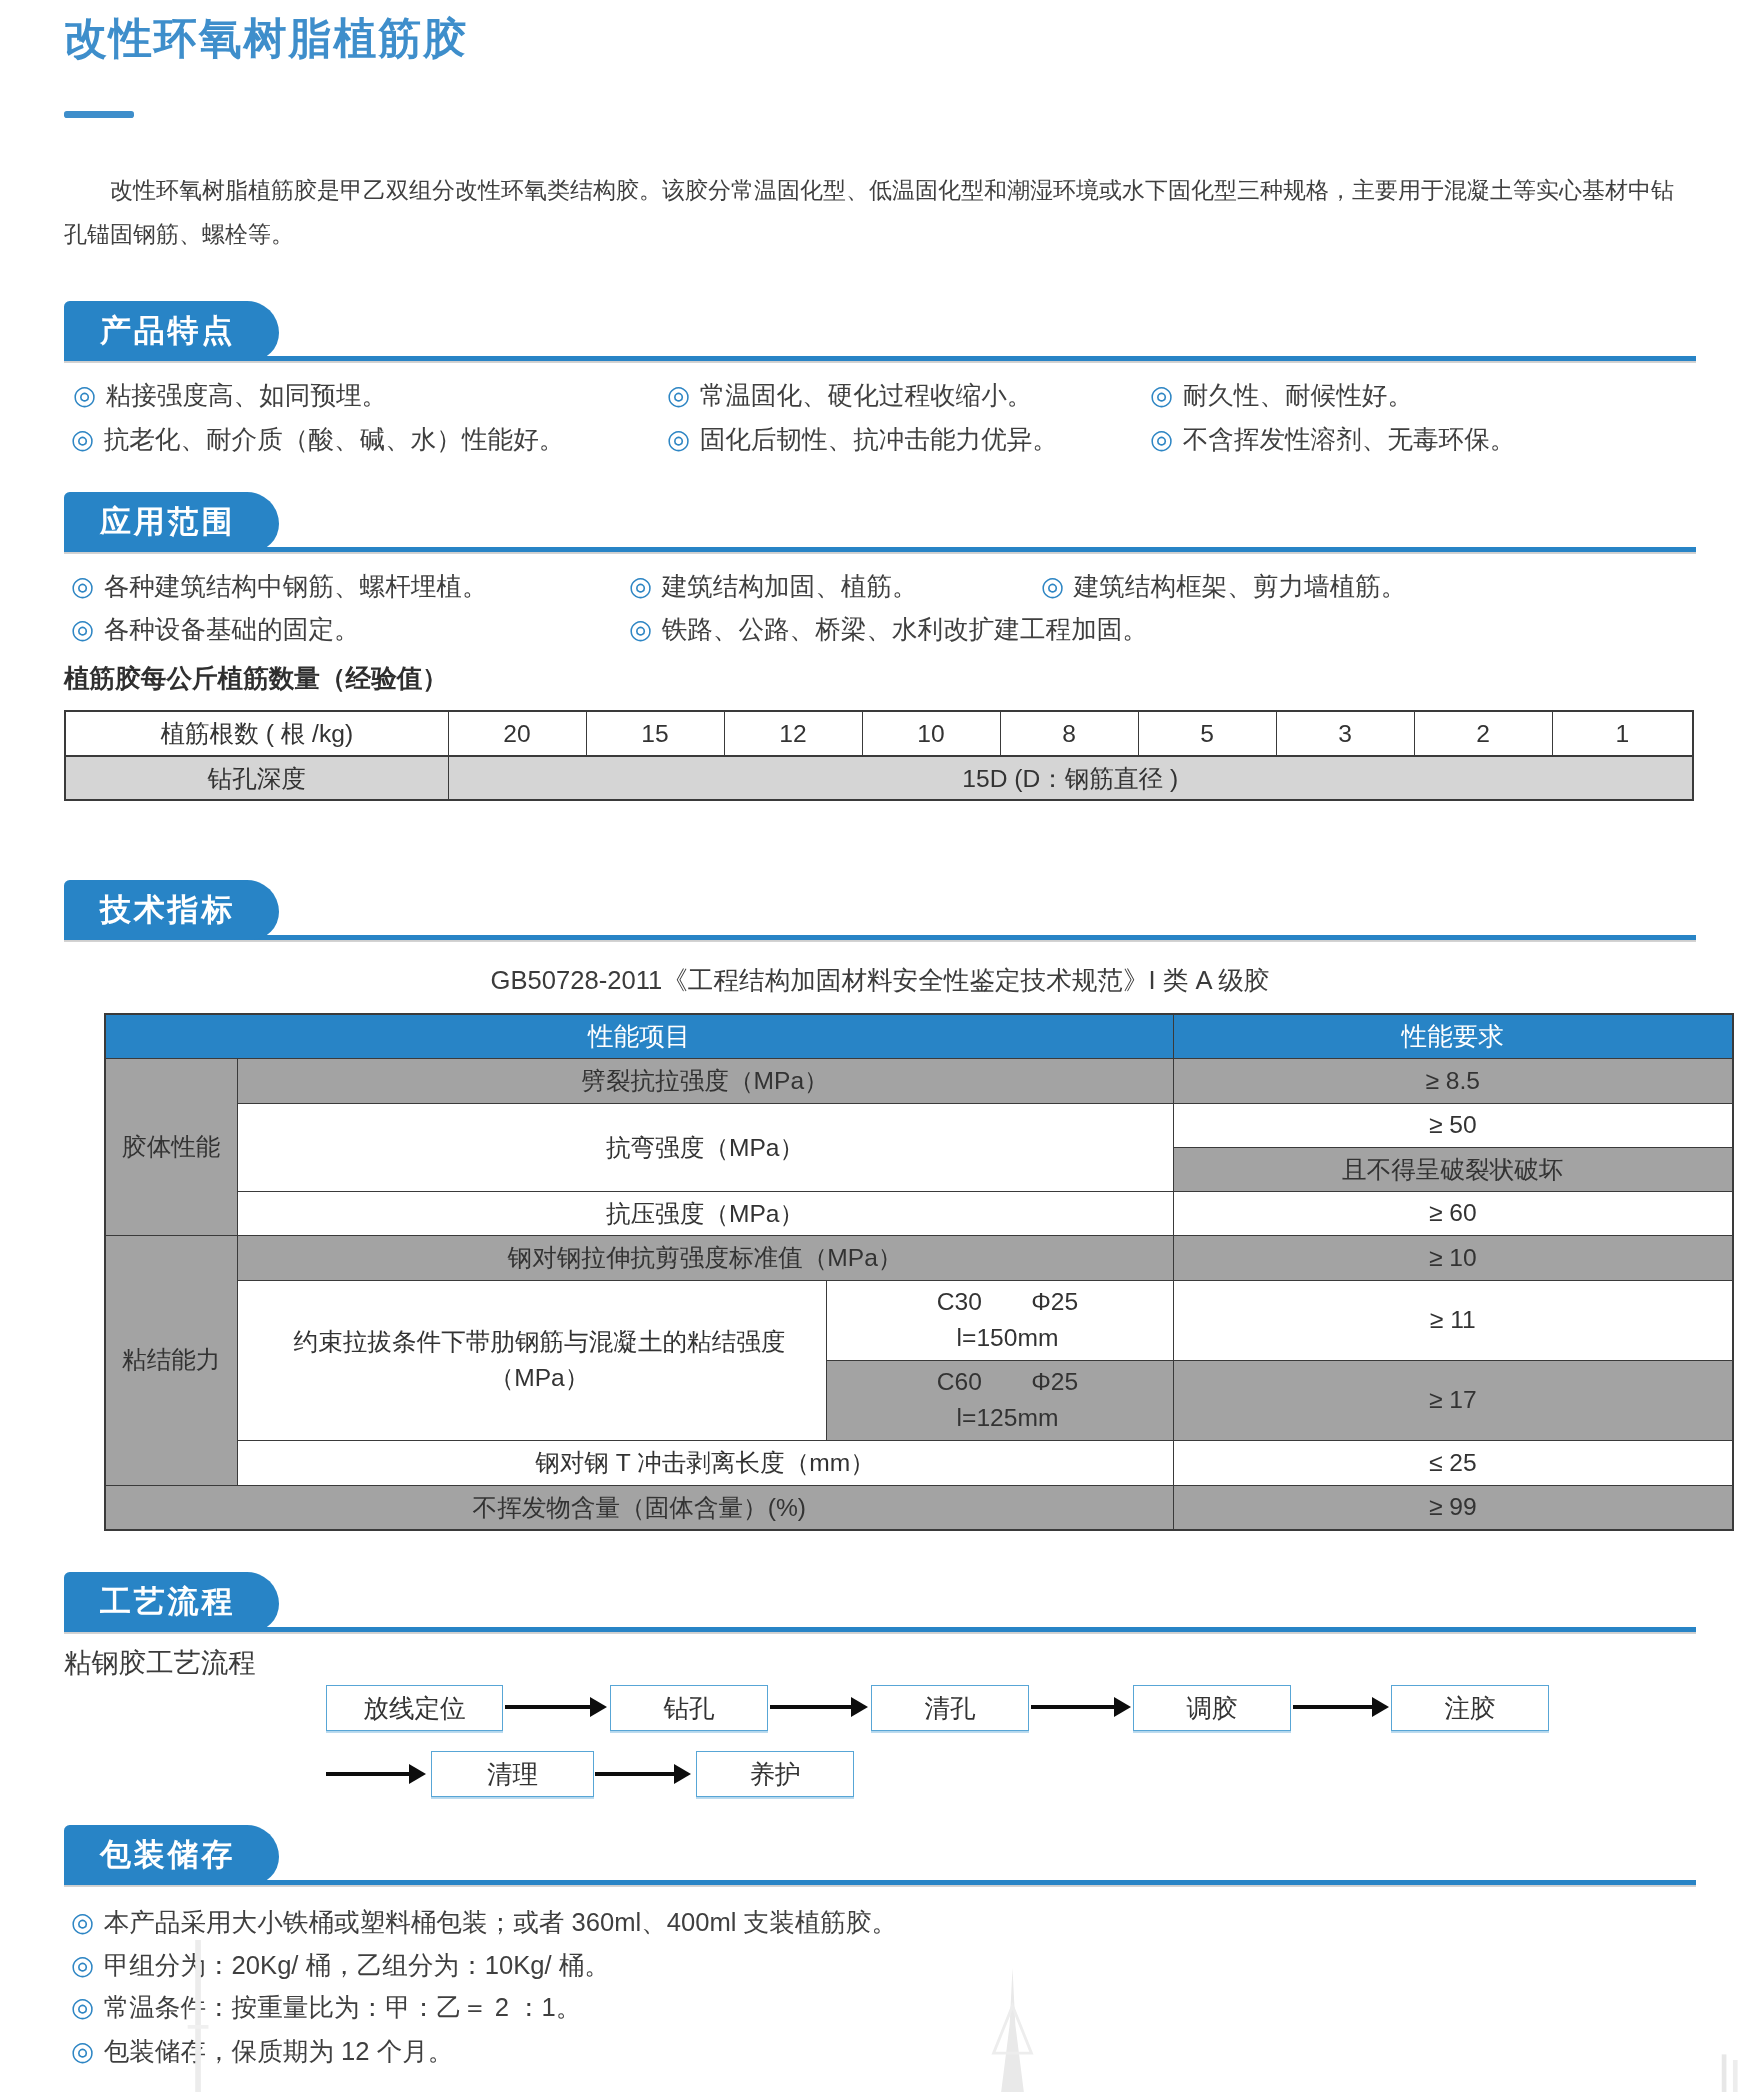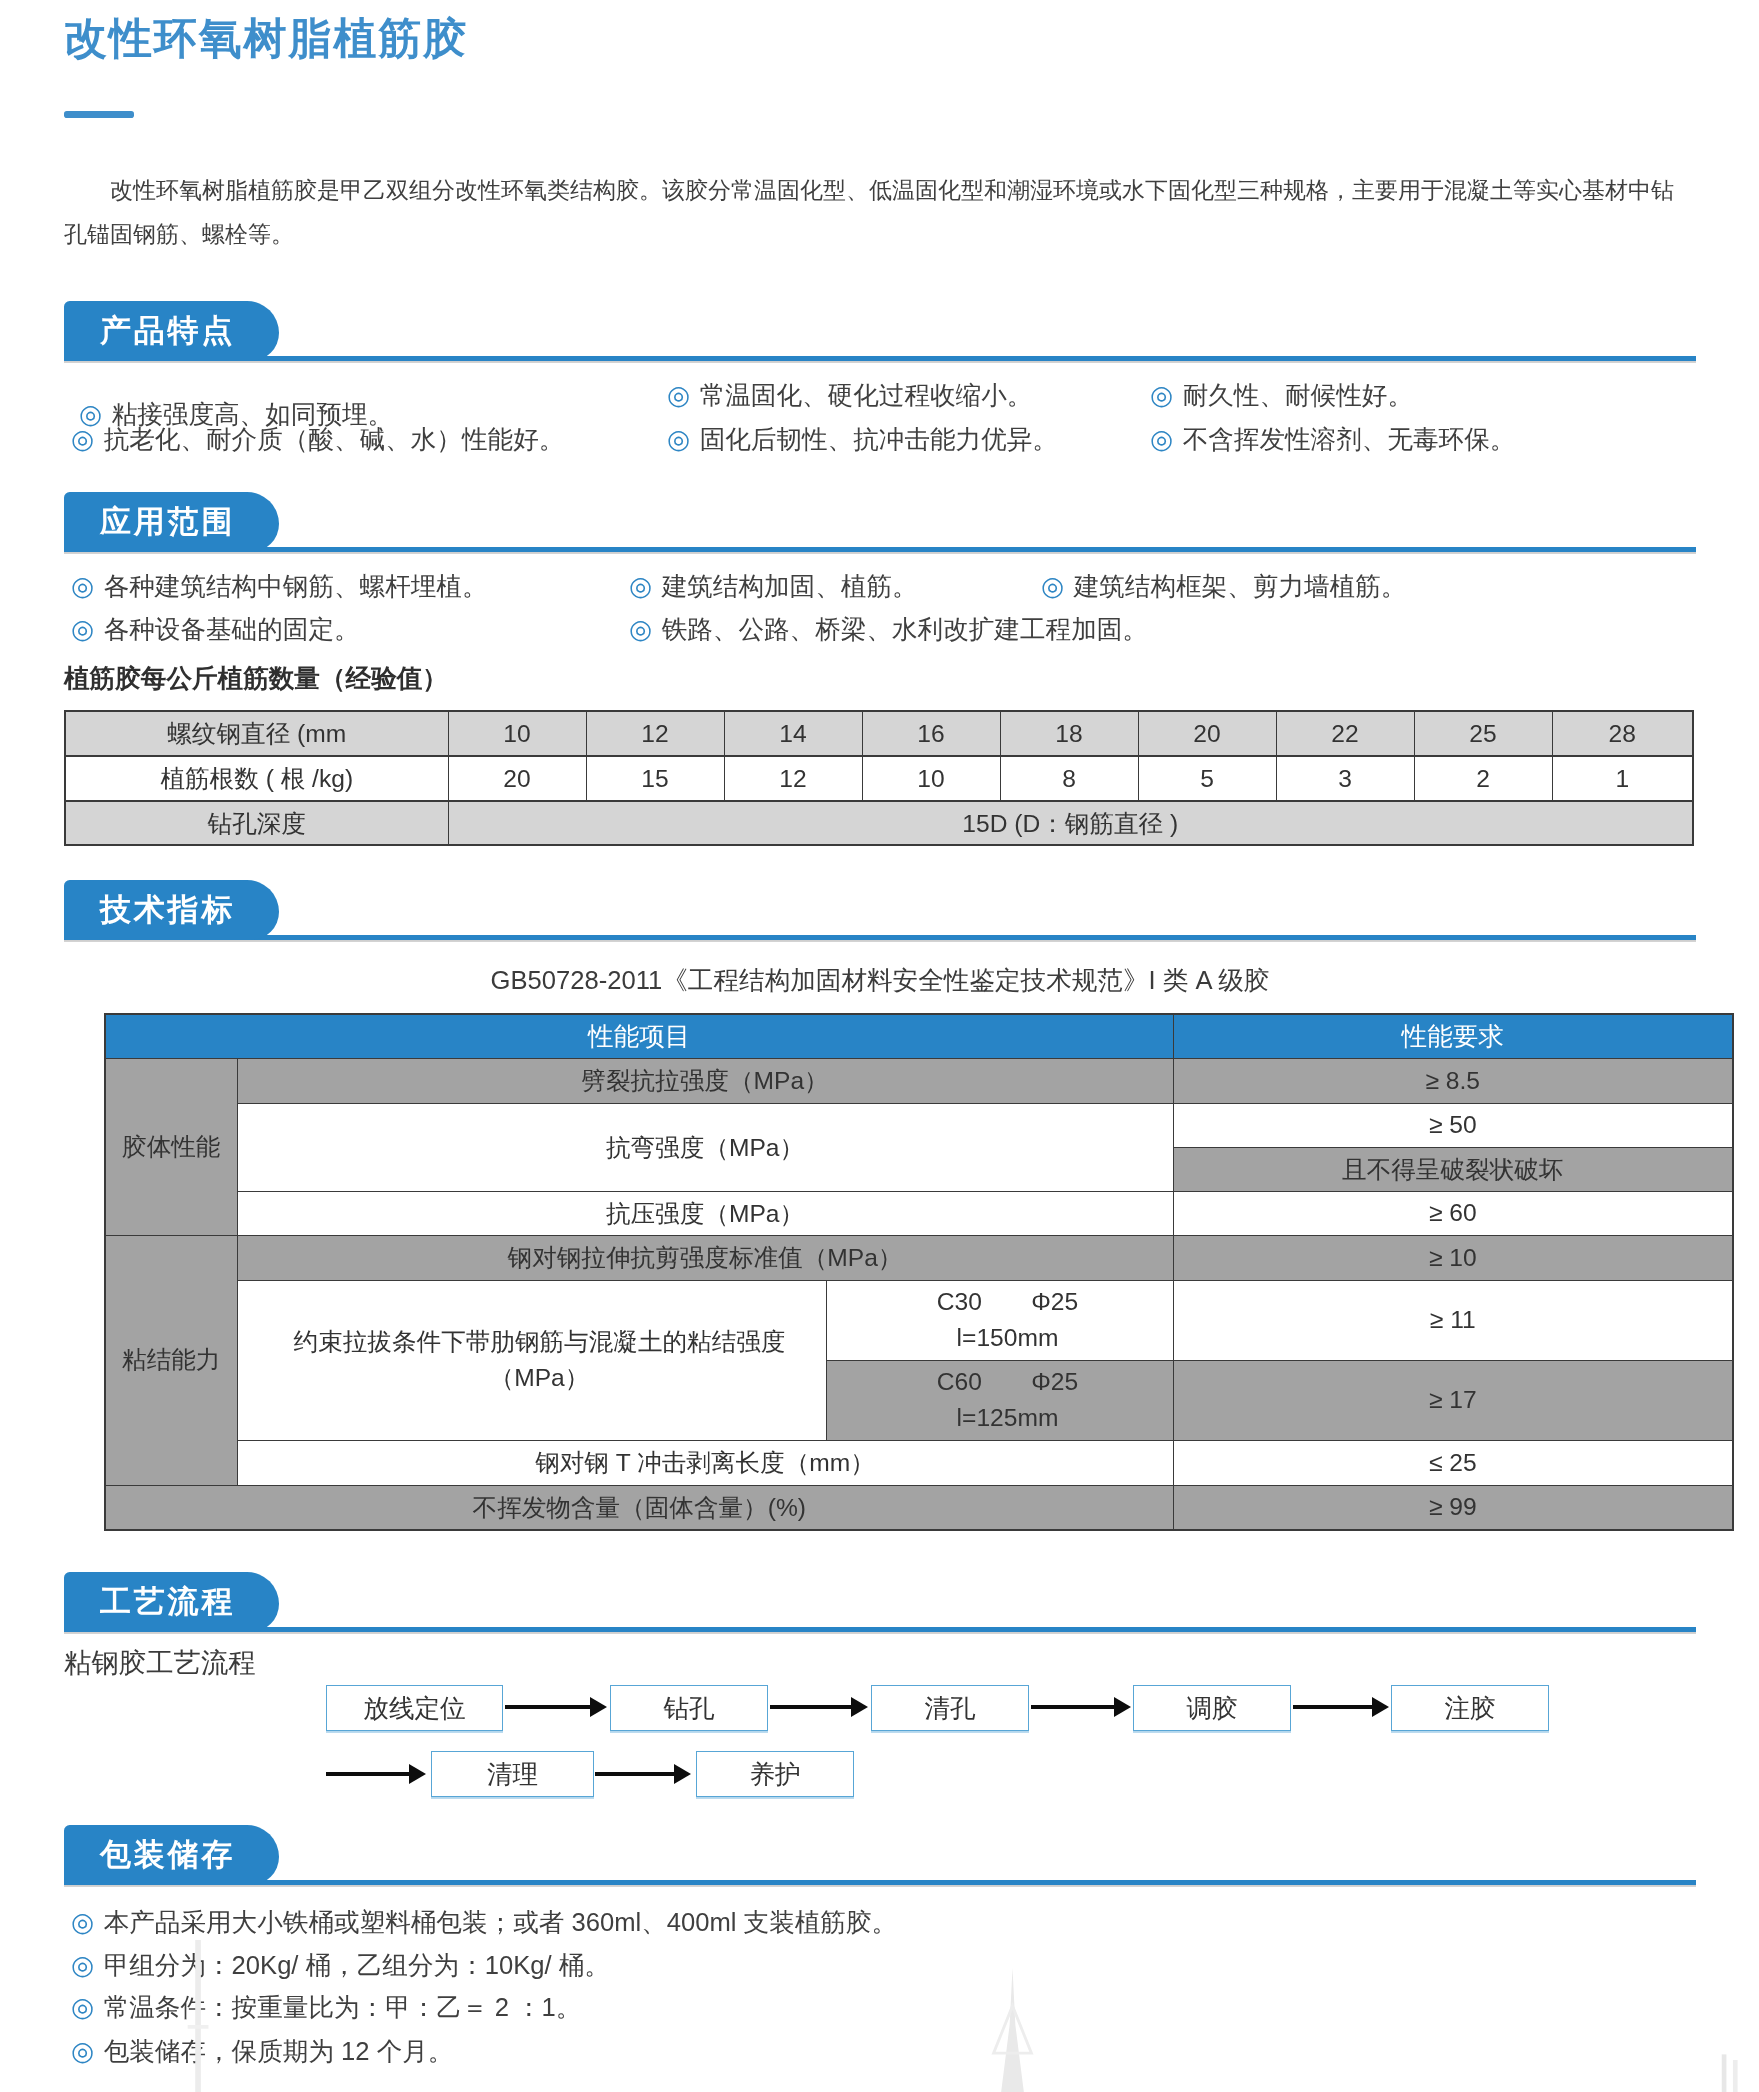--- a/index.html
+++ b/index.html
@@ -71,21 +71,21 @@
   <div class="doc-title">改性环氧树脂植筋胶</div>
   <div class="title-bar"></div>
 
   <div class="intro">改性环氧树脂植筋胶是甲乙双组分改性环氧类结构胶。该胶分常温固化型、低温固化型和潮湿环境或水下固化型三种规格，主要用于混凝土等实心基材中钻孔锚固钢筋、螺栓等。</div>
 
   <div class="sec" style="top:301px;height:60px;">
     <div class="rule"></div>
     <span class="tab">产品特点</span>
   </div>
   <div class="brow" style="top:377px;">
-    <span class="bitem" style="left:8px;margin-top:19px;"><span class="dot">◎</span><span>粘接强度高、如同预埋。</span></span>
+    <span class="bitem" style="left:2px;"><span class="dot">◎</span><span>粘接强度高、如同预埋。</span></span>
     <span class="bitem" style="left:596px;"><span class="dot">◎</span><span>常温固化、硬化过程收缩小。</span></span>
     <span class="bitem" style="left:1079px;"><span class="dot">◎</span><span>耐久性、耐候性好。</span></span>
   </div>
   <div class="brow" style="top:421px;">
     <span class="bitem" style="left:0;"><span class="dot">◎</span><span>抗老化、耐介质（酸、碱、水）性能好。</span></span>
     <span class="bitem" style="left:596px;"><span class="dot">◎</span><span>固化后韧性、抗冲击能力优异。</span></span>
     <span class="bitem" style="left:1079px;"><span class="dot">◎</span><span>不含挥发性溶剂、无毒环保。</span></span>
   </div>
 
   <div class="sec" style="top:492px;height:60px;">
@@ -110,32 +110,20 @@
         <col style="width:138px;">
         <col style="width:138px;">
         <col style="width:138px;">
       <col style="width:138px;">
         <col style="width:138px;">
         <col style="width:138px;">
         <col style="width:138px;">
         <col>
     </colgroup>
     <tbody>
-        <tr>
-      <td class="gray">螺纹钢直径 (mm</td>
-      <td class="gray">10</td>
-      <td class="gray">12</td>
-      <td class="gray">14</td>
-      <td class="gray">16</td>
-      <td class="gray">18</td>
-      <td class="gray">20</td>
-      <td class="gray">22</td>
-      <td class="gray">25</td>
-      <td class="gray">28</td>
-    </tr>
     <tr>
       <td>植筋根数 ( 根 /kg)</td>
       <td>20</td>
       <td>15</td>
       <td>12</td>
       <td>10</td>
       <td>8</td>
       <td>5</td>
       <td>3</td>
       <td>2</td>

